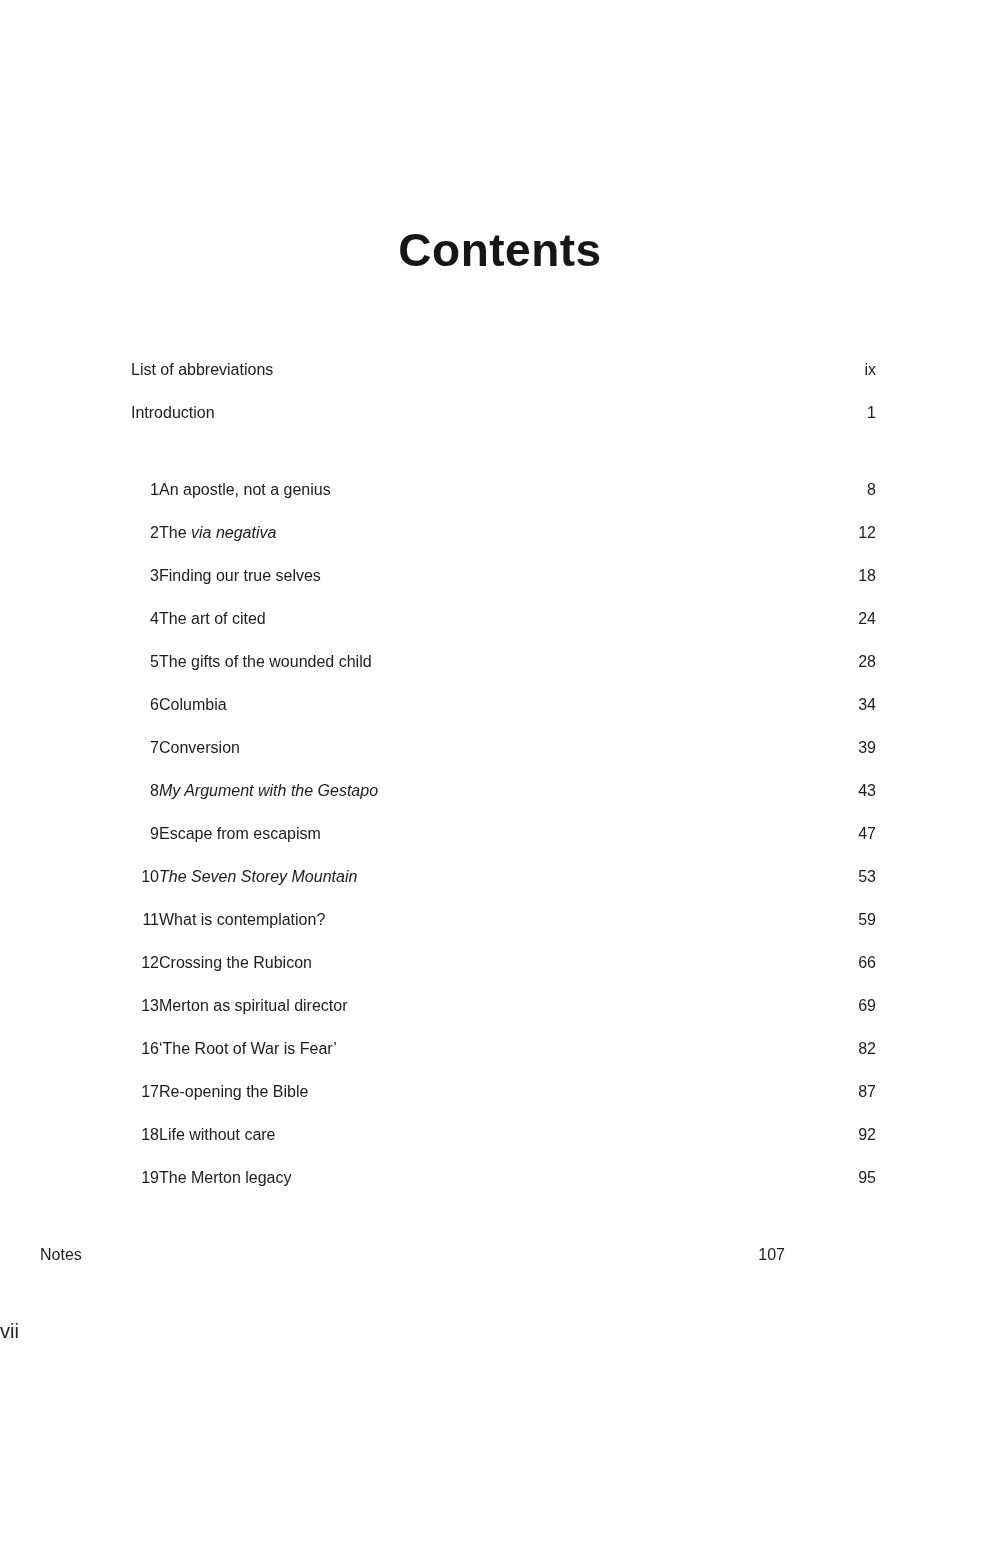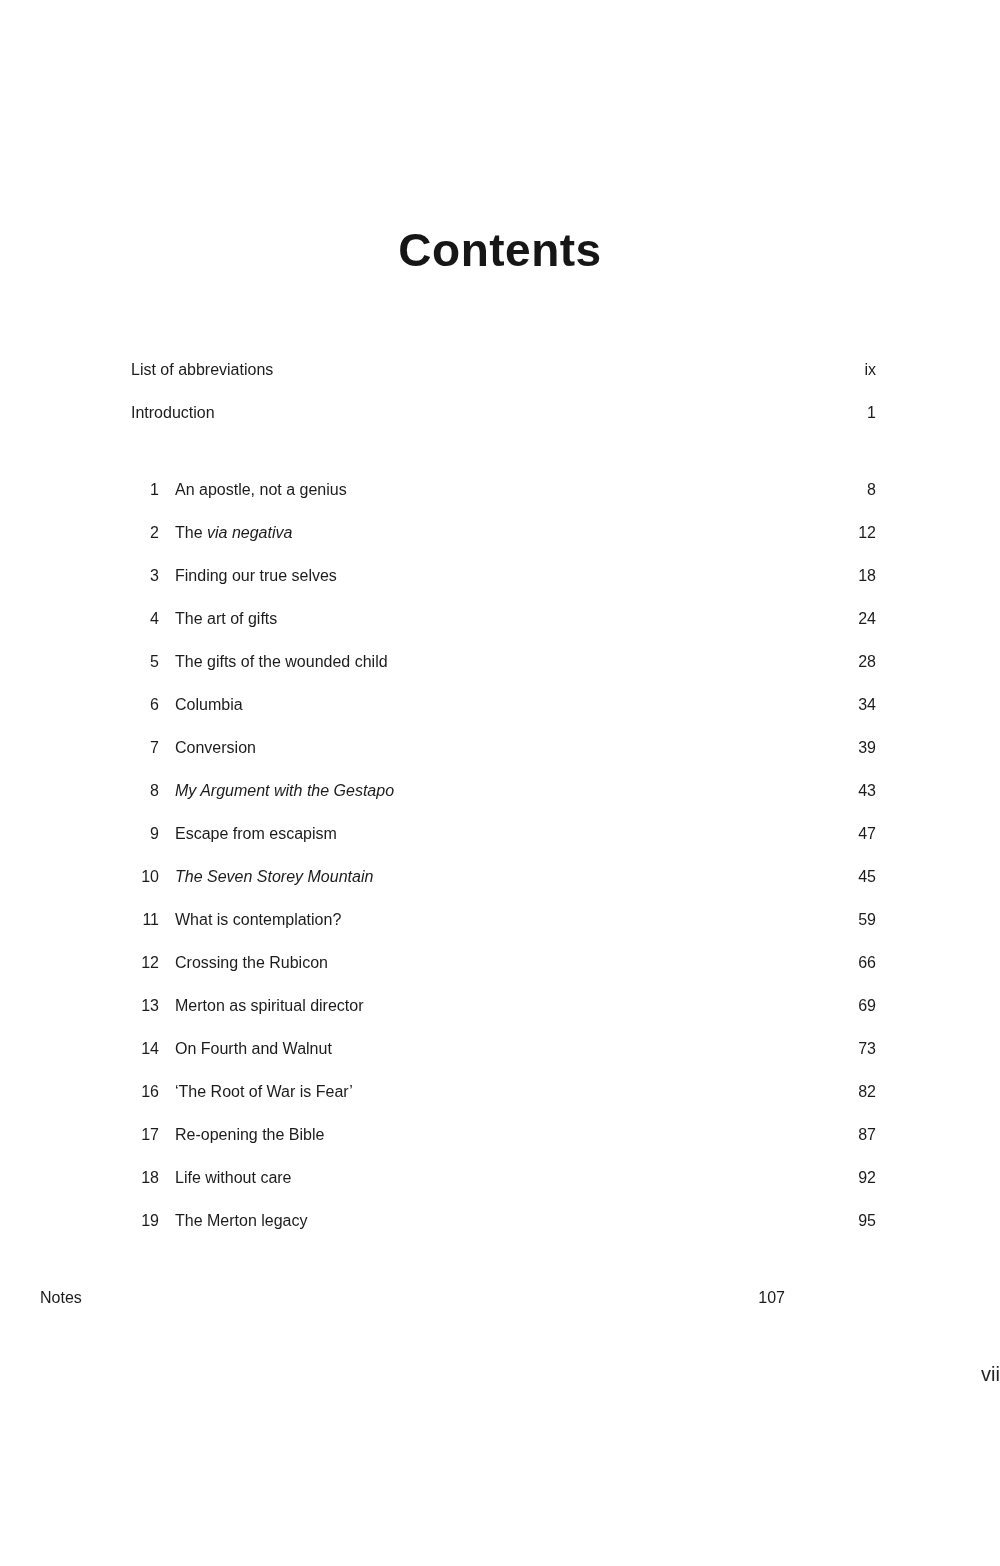--- a/index.html
+++ b/index.html
@@ -41,36 +41,35 @@
     line-height: 43px;
     white-space: nowrap;
   }
   .toc-num {
     flex: none;
     width: 28px;
     text-align: right;
   }
   .toc-title {
     flex: 1 1 auto;
-    margin-left: 16px;
     overflow: hidden;
   }
   .toc-label {
     flex: 1 1 auto;
   }
   .toc-page {
     flex: none;
     text-align: right;
   }
   .toc-title em, .toc-title .it {
     font-style: italic;
   }
   .folio {
     margin-top: 44px;
-    text-align: right;
+    text-align: left;
     font-size: 20px;
     color: #242424;
   }
 </style>
 </head>
 <body>
 
 <div class="page">
 
   <div class="title">Contents</div>
@@ -97,21 +96,21 @@
         <span class="toc-title"><span>The </span><em>via negativa</em></span>
         <span class="toc-page">12</span>
       </div>
       <div class="toc-row">
         <span class="toc-num">3</span>
         <span class="toc-title"><span>Finding our true selves</span></span>
         <span class="toc-page">18</span>
       </div>
       <div class="toc-row">
         <span class="toc-num">4</span>
-        <span class="toc-title"><span>The art of gifts</span></span>
+        <span class="toc-title"><span>The art of cited</span></span>
         <span class="toc-page">24</span>
       </div>
       <div class="toc-row">
         <span class="toc-num">5</span>
         <span class="toc-title"><span>The gifts of the wounded child</span></span>
         <span class="toc-page">28</span>
       </div>
       <div class="toc-row">
         <span class="toc-num">6</span>
         <span class="toc-title"><span>Columbia</span></span>
@@ -128,41 +127,36 @@
         <span class="toc-page">43</span>
       </div>
       <div class="toc-row">
         <span class="toc-num">9</span>
         <span class="toc-title"><span>Escape from escapism</span></span>
         <span class="toc-page">47</span>
       </div>
       <div class="toc-row">
         <span class="toc-num">10</span>
         <span class="toc-title"><em>The Seven Storey Mountain</em></span>
-        <span class="toc-page">45</span>
+        <span class="toc-page">53</span>
       </div>
       <div class="toc-row">
         <span class="toc-num">11</span>
         <span class="toc-title"><span>What is contemplation?</span></span>
         <span class="toc-page">59</span>
       </div>
       <div class="toc-row">
         <span class="toc-num">12</span>
         <span class="toc-title"><span>Crossing the Rubicon</span></span>
         <span class="toc-page">66</span>
       </div>
       <div class="toc-row">
         <span class="toc-num">13</span>
         <span class="toc-title"><span>Merton as spiritual director</span></span>
         <span class="toc-page">69</span>
-      </div>
-      <div class="toc-row">
-        <span class="toc-num">14</span>
-        <span class="toc-title"><span>On Fourth and Walnut</span></span>
-        <span class="toc-page">73</span>
       </div>
       <div class="toc-row">
         <span class="toc-num">16</span>
         <span class="toc-title"><span>‘The Root of War is Fear’</span></span>
         <span class="toc-page">82</span>
       </div>
       <div class="toc-row">
         <span class="toc-num">17</span>
         <span class="toc-title"><span>Re-opening the Bible</span></span>
         <span class="toc-page">87</span>

